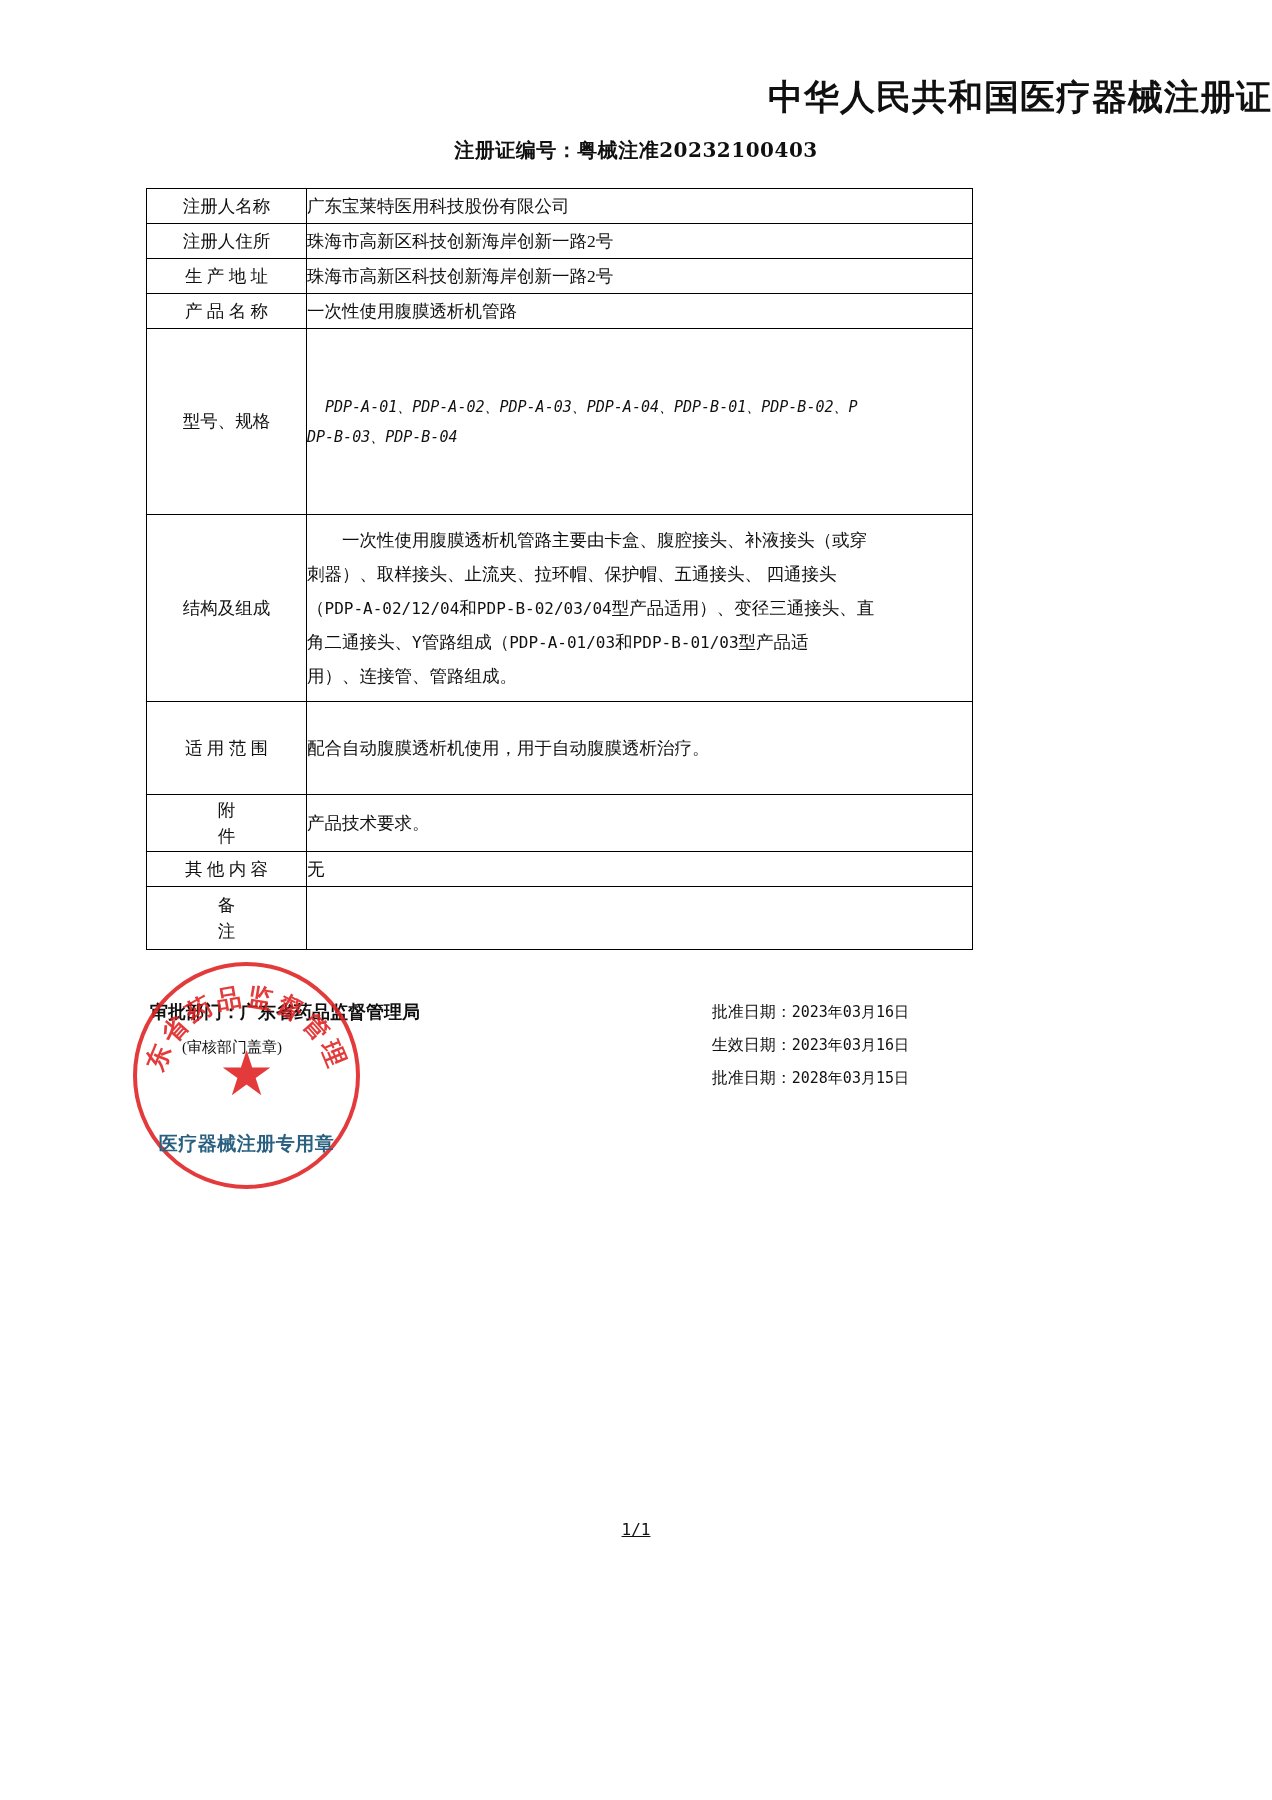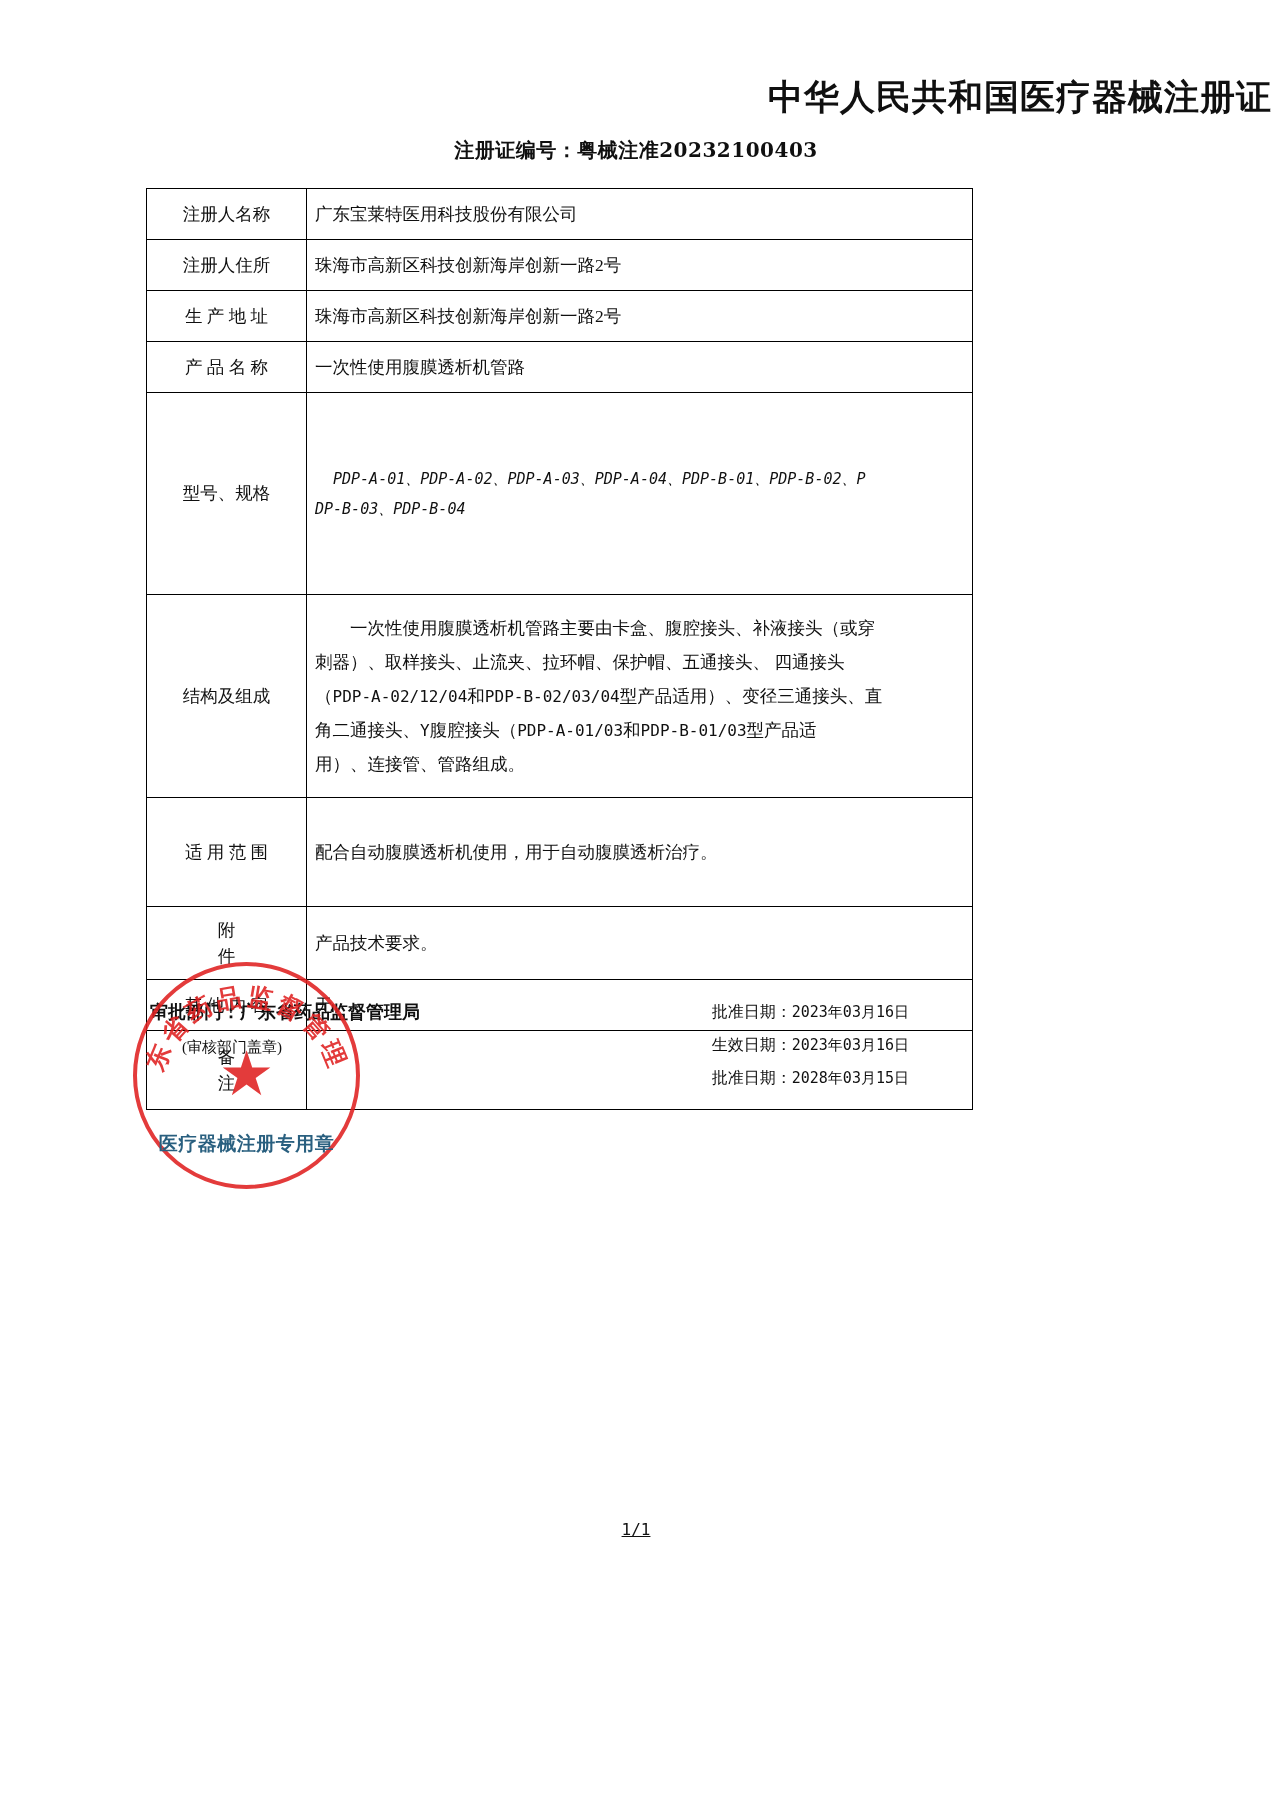--- a/index.html
+++ b/index.html
@@ -51,21 +51,21 @@
     top: 188px;
     width: 826px;
     border-collapse: collapse;
     table-layout: fixed;
   }
   .cert-table td {
     border: 1.3px solid #000;
     vertical-align: middle;
     font-size: 17.5px;
     line-height: 1.62;
-    padding: 8px;
+    padding: 0;
   }
   .lbl {
     width: 160px;
     text-align: center;
     padding: 5px 4px;
     white-space: nowrap;
   }
   .lbl-inner {
     display: block;
     text-align: center;
@@ -247,21 +247,21 @@
       </tr>
 
       <tr>
         <td class="lbl cell-struct">
           <span class="lbl-inner">结构及组成</span>
         </td>
         <td class="val val-tall">
           <div class="para">一次性使用腹膜透析机管路主要由卡盒、腹腔接头、补液接头（或穿</div>
           <div class="para para-nt">刺器）、取样接头、止流夹、拉环帽、保护帽、五通接头、 四通接头</div>
           <div class="para para-nt mix"><span>（</span><span class="en">PDP-A-02/12/04</span><span>和</span><span class="en">PDP-B-02/03/04</span><span>型产品适用）、变径三通接头、直</span></div>
-          <div class="para para-nt mix"><span>角二通接头、</span><span class="en">Y</span><span>腹腔接头（</span><span class="en">PDP-A-01/03</span><span>和</span><span class="en">PDP-B-01/03</span><span>型产品适</span></div>
+          <div class="para para-nt mix"><span>角二通接头、</span><span class="en">Y</span><span>管路组成（</span><span class="en">PDP-A-01/03</span><span>和</span><span class="en">PDP-B-01/03</span><span>型产品适</span></div>
           <div class="para para-nt">用）、连接管、管路组成。</div>
         </td>
       </tr>
 
       <tr>
         <td class="lbl cell-scope">
           <span class="lbl-inner" style="letter-spacing: 0px;">适 用 范 围</span>
         </td>
         <td class="val val-tall">配合自动腹膜透析机使用，用于自动腹膜透析治疗。</td>
       </tr>

